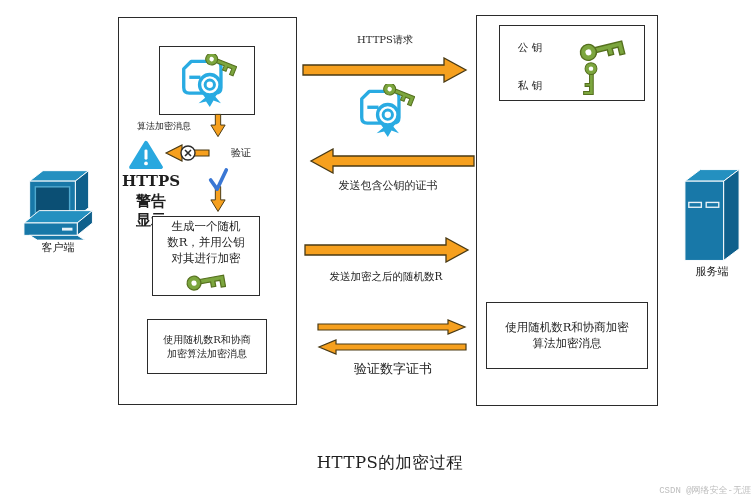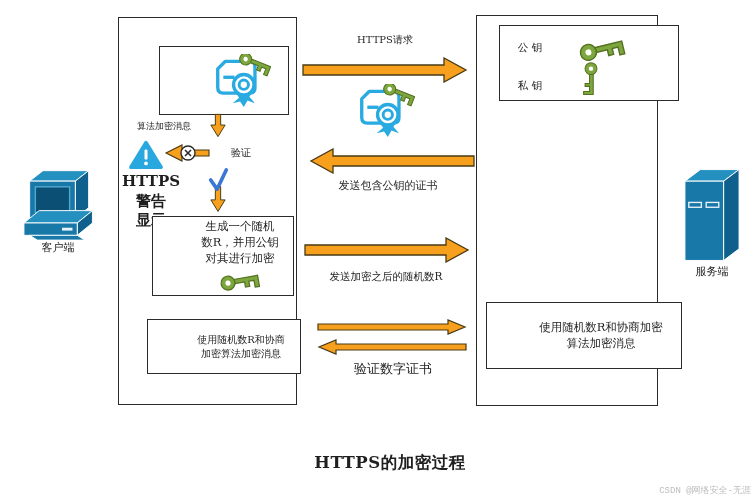--- a/index.html
+++ b/index.html
@@ -4,28 +4,28 @@
 <style>
   html,body{margin:0;padding:0;background:#fff;}
   #canvas{
     position:relative;width:756px;height:500px;background:#fff;overflow:hidden;
     font-family:"DejaVu Serif","Liberation Serif",serif;color:#1f1f1f;
   }
   .panel{position:absolute;border:1.6px solid #2b2b2b;background:#fff;}
   .box{
     position:absolute;border:1.5px solid #2b2b2b;background:#fff;
     display:flex;flex-direction:column;align-items:center;justify-content:center;
-    text-align:center;white-space:pre-line;line-height:1.38;padding-left:34px;
+    text-align:center;white-space:pre-line;line-height:1.38;
   }
   .lbl{position:absolute;text-align:center;white-space:pre-line;line-height:1.3;}
   .abs{position:absolute;}
   .b{font-weight:bold;}
   .title{
     position:absolute;left:290px;top:452px;width:200px;text-align:center;
-    font-size:16.5px;font-weight:bold;letter-spacing:0.5px;
+    font-size:16.5px;font-weight:normal;letter-spacing:0.5px;
   }
   .watermark{
     position:absolute;right:5px;bottom:3px;font-size:9px;color:#bdbdbd;
     font-family:Liberation Mono, monospace;
   }
   svg{display:block;}
 </style>
 </head>
 <body>
 

